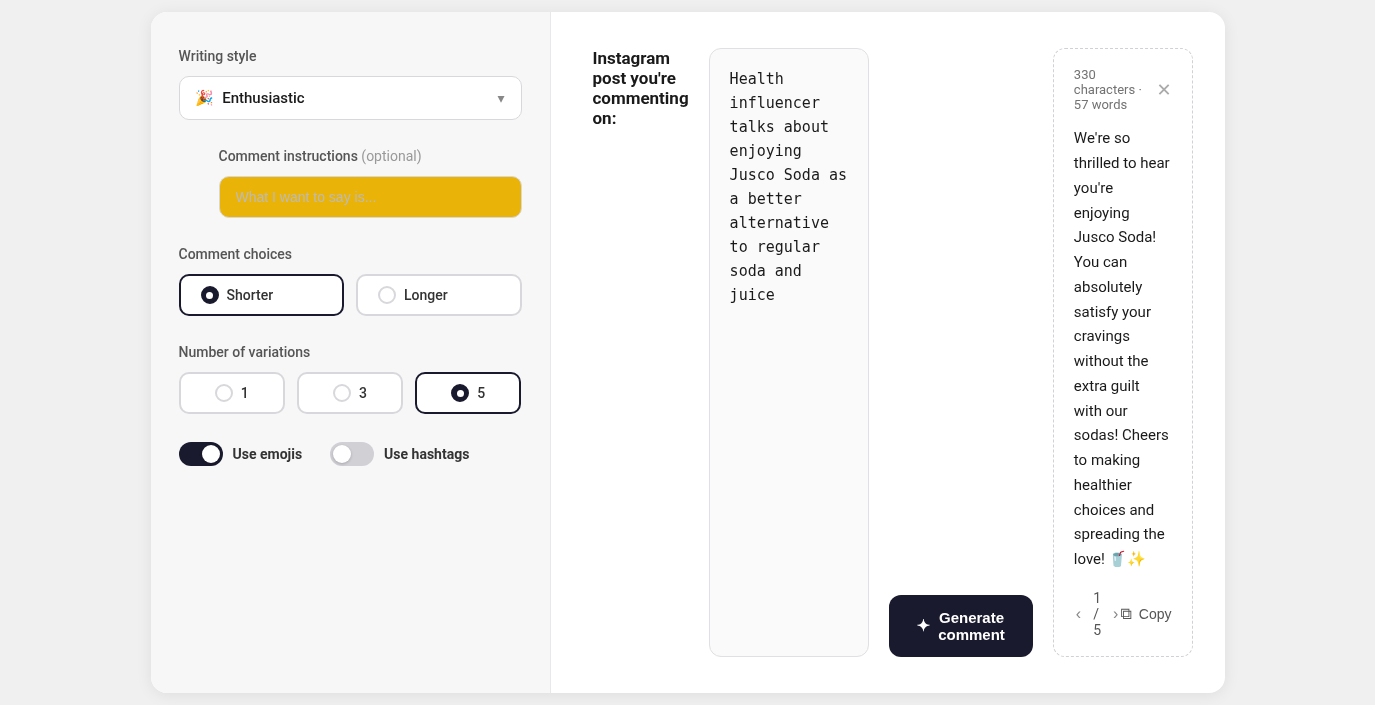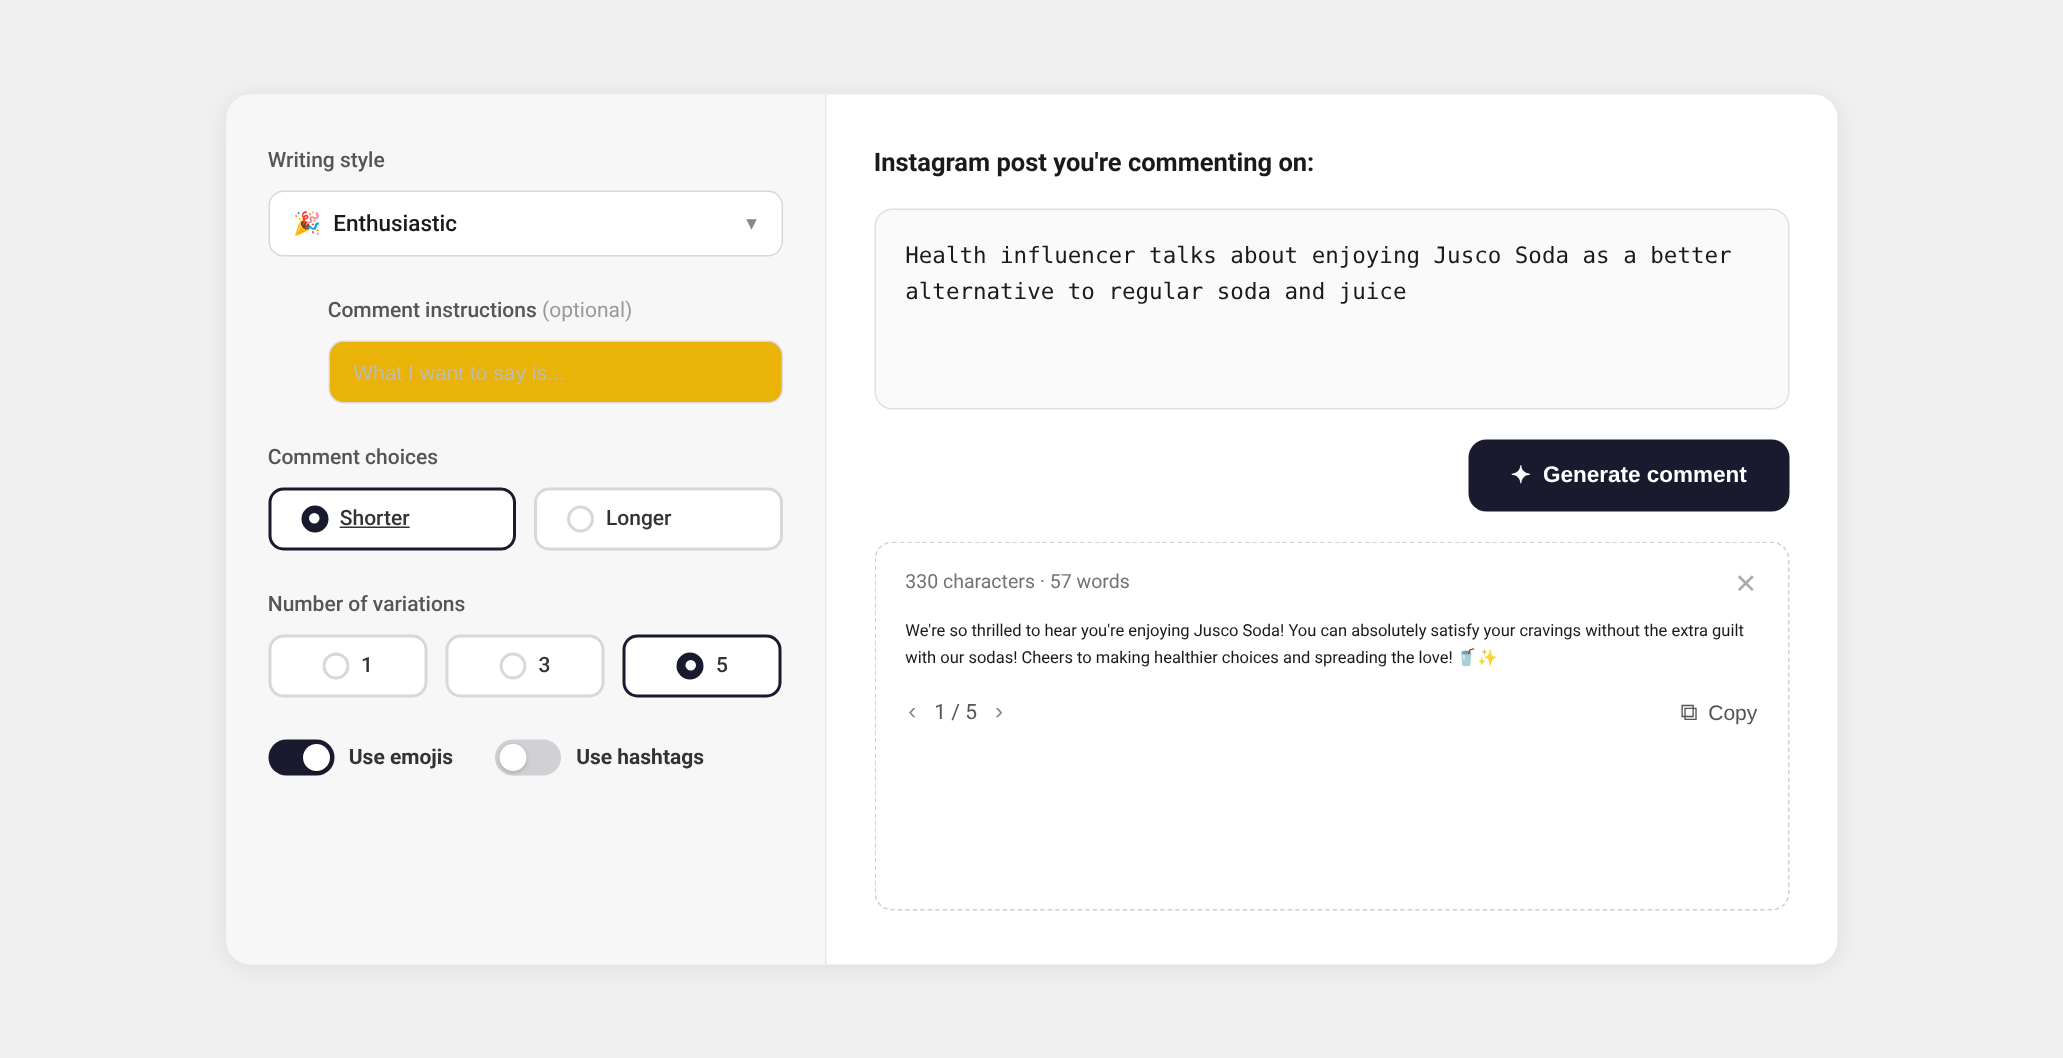--- a/index.html
+++ b/index.html
@@ -14,20 +14,21 @@
     }
 
     .outer-card {
       background: #ffffff;
       border-radius: 16px;
       box-shadow: 0 2px 16px rgba(0,0,0,0.08);
       display: flex;
       width: 1074px;
       min-height: 580px;
       overflow: hidden;
+      gap: 10px;
     }
 
     
     .left-panel {
       background: #f7f7f8;
       width: 400px;
       flex-shrink: 0;
       padding: 36px 28px;
       border-right: 1px solid #e8e8ea;
     }
@@ -109,21 +110,20 @@
       cursor: pointer;
       font-size: 14px;
       color: #333;
       font-weight: 500;
       background: #fff;
       flex: 1;
     }
     .radio-option.selected {
       border-color: #1a1a2e;
       background: #fff;
-      text-decoration: underline;
     }
     .radio-dot {
       width: 18px;
       height: 18px;
       border-radius: 50%;
       border: 2px solid #d8d8dc;
       display: flex;
       align-items: center;
       justify-content: center;
       flex-shrink: 0;
@@ -207,21 +207,21 @@
     .toggle-track.off .toggle-thumb {
       right: auto;
       left: 3px;
     }
 
     
     .right-panel {
       flex: 1;
       padding: 36px 32px;
       display: flex;
-      flex-direction: column;
+      flex-direction: row;
       gap: 20px;
     }
 
     .panel-title {
       font-size: 17px;
       font-weight: 700;
       color: #1a1a1a;
       margin-bottom: 0;
     }
 
@@ -278,21 +278,21 @@
     .close-btn {
       background: none;
       border: none;
       cursor: pointer;
       color: #aaa;
       font-size: 18px;
       line-height: 1;
       padding: 0;
     }
     .result-text {
-      font-size: 11px;
+      font-size: 15px;
       color: #1a1a1a;
       line-height: 1.65;
       margin-bottom: 18px;
     }
     .result-footer {
       display: flex;
       align-items: center;
       justify-content: space-between;
     }
     .pagination {

